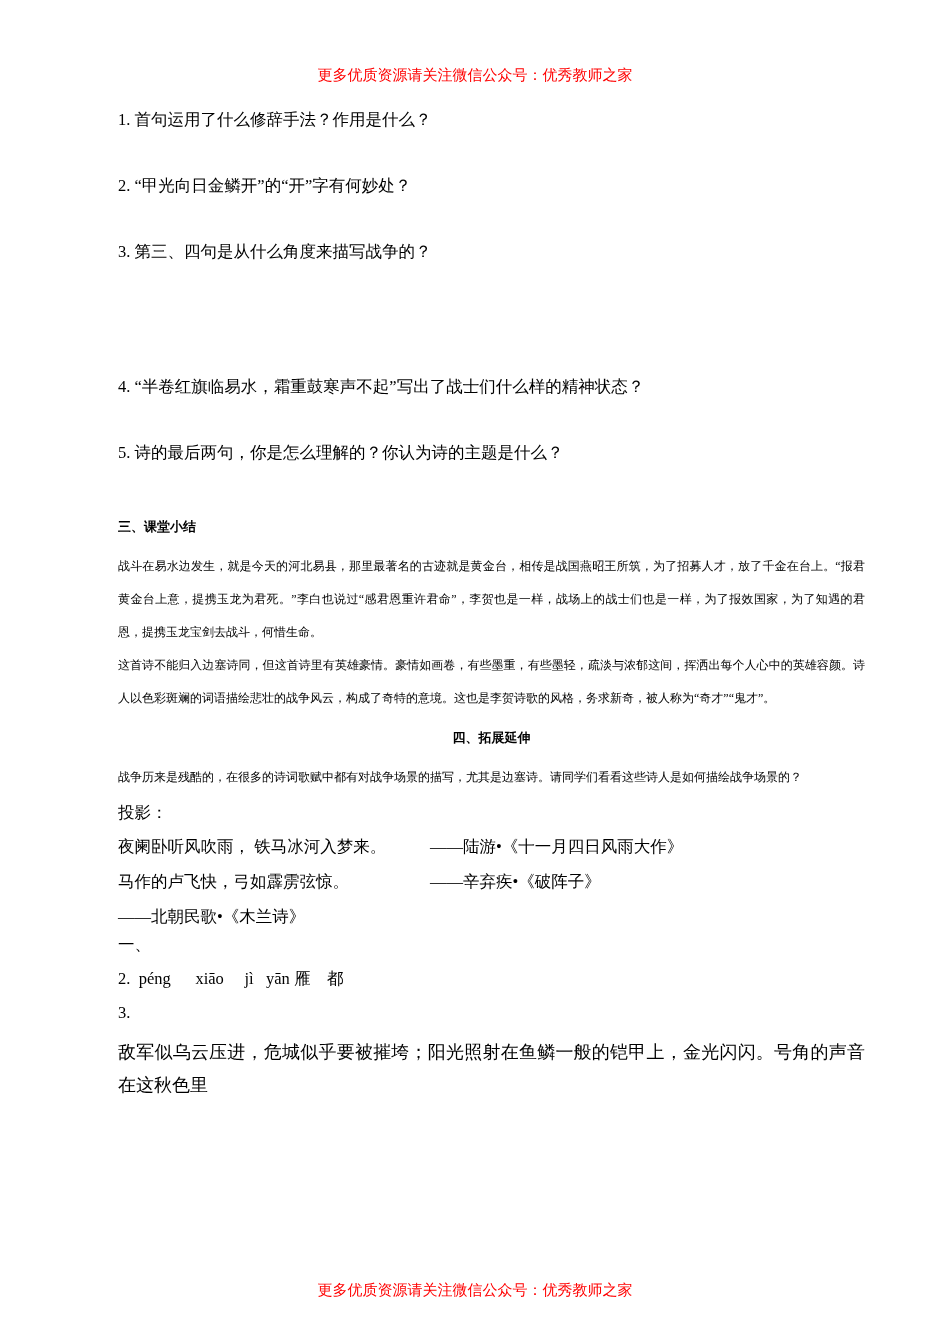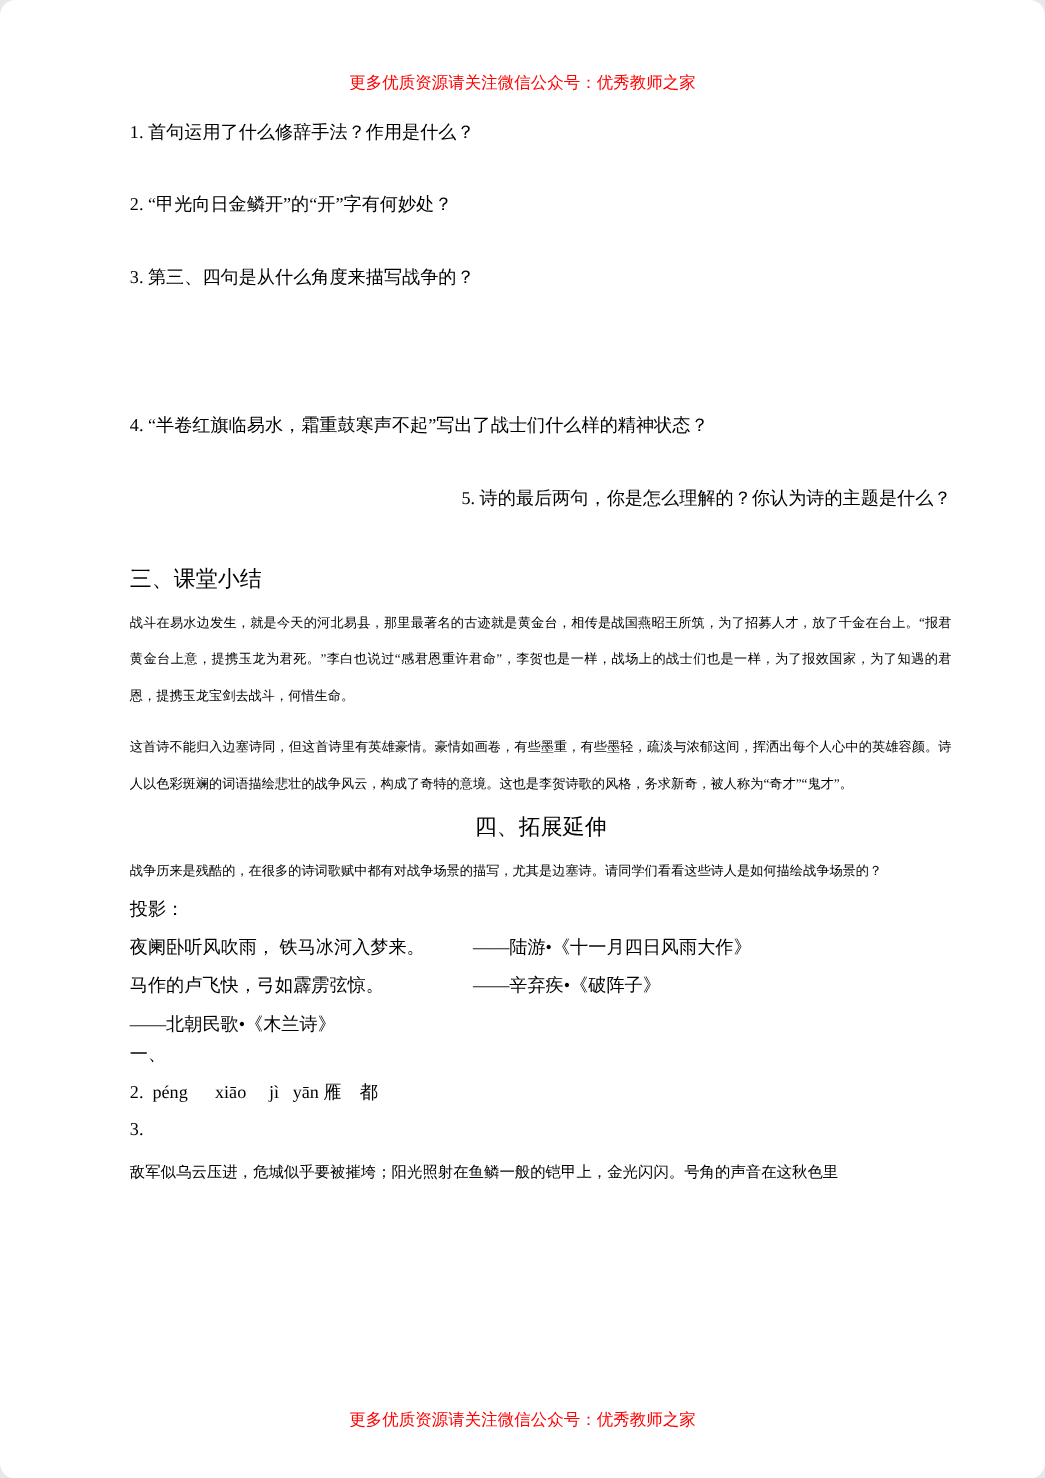--- a/index.html
+++ b/index.html
@@ -6,21 +6,20 @@
   .page {
     width: 950px;
     height: 1344px;
     margin: 0 auto;
     background: #ffffff;
     position: relative;
     font-family: "Liberation Serif", "DejaVu Serif", serif;
     color: #000000;
     box-sizing: border-box;
     overflow: hidden;
-    border-radius: 14px;
   }
   .content {
     padding: 66px 85px 0 118px;
     box-sizing: border-box;
   }
   .red-note {
     color: #ff0000;
     font-size: 15px;
     text-align: center;
     width: 950px;
@@ -33,34 +32,34 @@
     width: 950px;
     margin-left: 0;
   }
   .question {
     font-size: 16.5px;
     line-height: 22px;
     margin: 0 0 44px 0;
   }
   .question.q1 { margin-top: 24px; }
   .question.q3 { margin-bottom: 113px; }
-  .question.q5 { margin-bottom: 52px; text-align: right; }
+  .question.q5 { margin-bottom: 52px; }
   .section-heading {
-    font-size: 20px;
-    font-weight: normal;
+    font-size: 13px;
+    font-weight: bold;
     line-height: 22px;
     margin: 0 0 12px 0;
   }
   .para {
     font-size: 12px;
     line-height: 33px;
     text-align: justify;
     margin: 0;
   }
-  .para + .para { margin-top: 14px; }
+  .para + .para { margin-top: 0; }
   .extension-heading { margin-top: 12px; text-align: center; }
   .projection-label {
     font-size: 16.5px;
     line-height: 33px;
     margin-top: 2px;
   }
   .quote-row {
     display: flex;
     font-size: 16.5px;
     line-height: 35px;
@@ -77,21 +76,21 @@
     margin: 40px 0 28px 0;
     letter-spacing: 1px;
   }
   .answer-line {
     font-size: 16.5px;
     line-height: 22px;
     margin-bottom: 12px;
     white-space: pre-wrap;
   }
   .answer-para {
-    font-size: 14px;
+    font-size: 18px;
     line-height: 33px;
     text-align: justify;
     margin-top: 2px;
   }
 </style>
 </head>
 <body>
 
 <div class="page">
   <div class="content">

